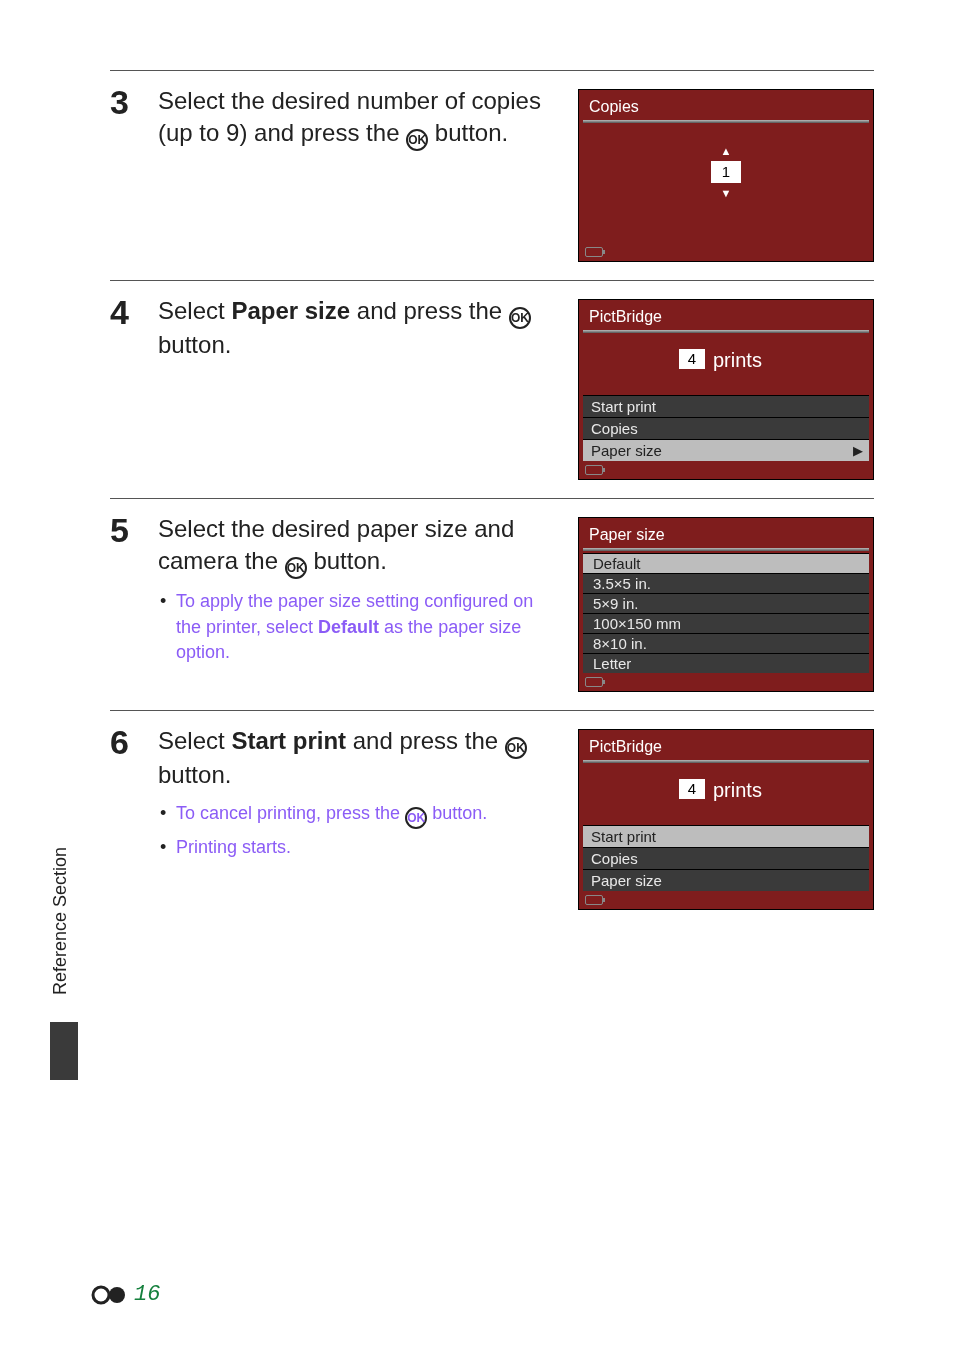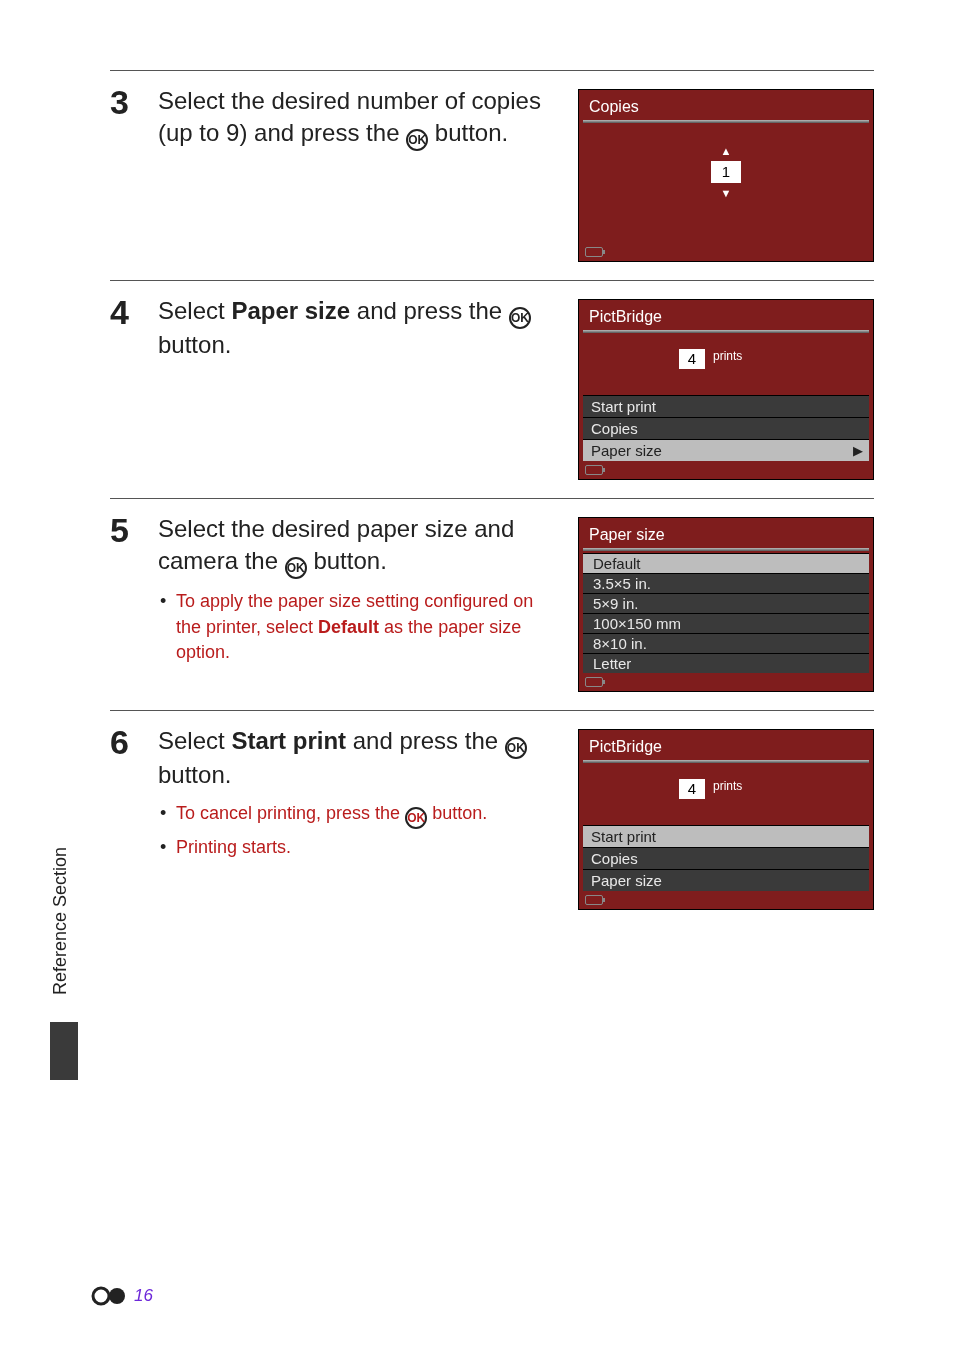--- a/index.html
+++ b/index.html
@@ -5,47 +5,47 @@
   * { box-sizing: border-box; margin: 0; padding: 0; }
   html, body { width: 954px; height: 1345px; background: #fff; font-family: Arial, Helvetica, sans-serif; color: #222; }
   .page { position: relative; width: 954px; height: 1345px; padding: 70px 80px 40px 110px; }
   .step { border-top: 1px solid #555; display: flex; padding: 14px 0 18px 0; }
   .step-num { font-family: "Arial Black", Arial, sans-serif; font-weight: 900; font-size: 34px; width: 48px; flex: 0 0 48px; line-height: 1; }
   .step-body { flex: 1 1 auto; padding-right: 18px; }
   .step-title { font-size: 24px; line-height: 1.35; color: #222; }
   .step-title b { font-weight: 700; }
   .ok-icon { display:inline-block; width:22px; height:22px; border:2px solid #222; border-radius:50%; font-size:12px; line-height:18px; text-align:right; font-weight:700; vertical-align:-3px; }
   .sub-list { list-style: none; margin-top: 10px; }
-  .sub-list li { position: relative; padding-left: 18px; font-size: 18px; line-height: 1.4; color: #b91c1c; margin-bottom: 6px; }
+  .sub-list li { position: relative; padding-left: 18px; font-size: 18px; line-height: 1.4; color: #8b5cf6; margin-bottom: 6px; }
   .sub-list li::before { content: "•"; position: absolute; left: 2px; top: 0; color: #222; }
   .sub-list b { font-weight: 700; }
   .screen { width: 296px; flex: 0 0 296px; margin-top: 4px; }
   .lcd { background: #7f1d1d; border: 1px solid #000; color: #fff; font-size: 15px; position: relative; padding: 6px 0 18px 0; min-height: 150px; }
   .lcd-title { padding: 2px 10px 4px 10px; font-size: 16px; }
   .lcd-hr { height: 3px; background: linear-gradient(#bbb,#555); margin: 0 4px; }
   .prints-row { position: relative; height: 50px; margin-top: 10px; }
   .prints-box { position:absolute; left:100px; top:6px; width:26px; height:20px; background:#fff; color:#000; text-align:center; line-height:20px; font-size:15px; }
-  .prints-label { position:absolute; left:134px; top:6px; font-size:12px; }
+  .prints-label { position:absolute; left:134px; top:6px; font-size:20px; }
   .menu-list { margin: 2px 4px 0 4px; }
   .menu-row { background:#3a3a3a; color:#e8e8e8; border-top:1px solid #000; padding:2px 8px; font-size:15px; position:relative; }
   .menu-row.highlight { background:#bdbdbd; color:#222; }
   .row-caret { position:absolute; right:6px; top:3px; font-size:13px; }
   .copies-center { position: relative; height: 120px; }
   .copies-arrow-up { position:absolute; left:50%; top:22px; transform:translateX(-50%); font-size:11px; color:#fff; }
   .copies-box { position:absolute; left:50%; top:38px; transform:translateX(-50%); width:30px; height:22px; background:#fff; color:#000; text-align:center; line-height:22px; font-size:15px; }
   .copies-arrow-down { position:absolute; left:50%; top:64px; transform:translateX(-50%); font-size:11px; color:#fff; }
   .batt { position:absolute; left:6px; bottom:4px; width:18px; height:10px; border:1px solid #888; border-radius:2px; }
   .batt::after { content:""; position:absolute; right:-3px; top:2px; width:2px; height:4px; background:#888; }
   .paper-list { margin:2px 4px 0 4px; }
   .paper-row { background:#3a3a3a; color:#e8e8e8; border-top:1px solid #000; padding:1px 10px; font-size:15px; }
   .paper-row.highlight { background:#bdbdbd; color:#222; }
   .side-tab { position:absolute; left:50px; top:826px; width:30px; height:220px; }
   .side-label { writing-mode: vertical-rl; transform: rotate(180deg); font-size:18px; color:#222; text-align:center; height:190px; }
   .side-block { width:28px; height:58px; background:#3a3a3a; margin-top:6px; }
-  .footer { position:absolute; left:90px; bottom:38px; display:flex; align-items:center; font-style:italic; font-size:17px; color:#6d28d9; }
+  .footer { position:absolute; left:90px; bottom:38px; display:flex; align-items:center; font-style:italic; font-size:22px; color:#15803d;font-family:Liberation Mono, monospace; }
   .footer svg { margin-right:4px; }
 </style>
 </head>
 <body>
 
 <div class="page">
 
   <div class="step">
     <div class="step-num">3</div>
     <div class="step-body">

